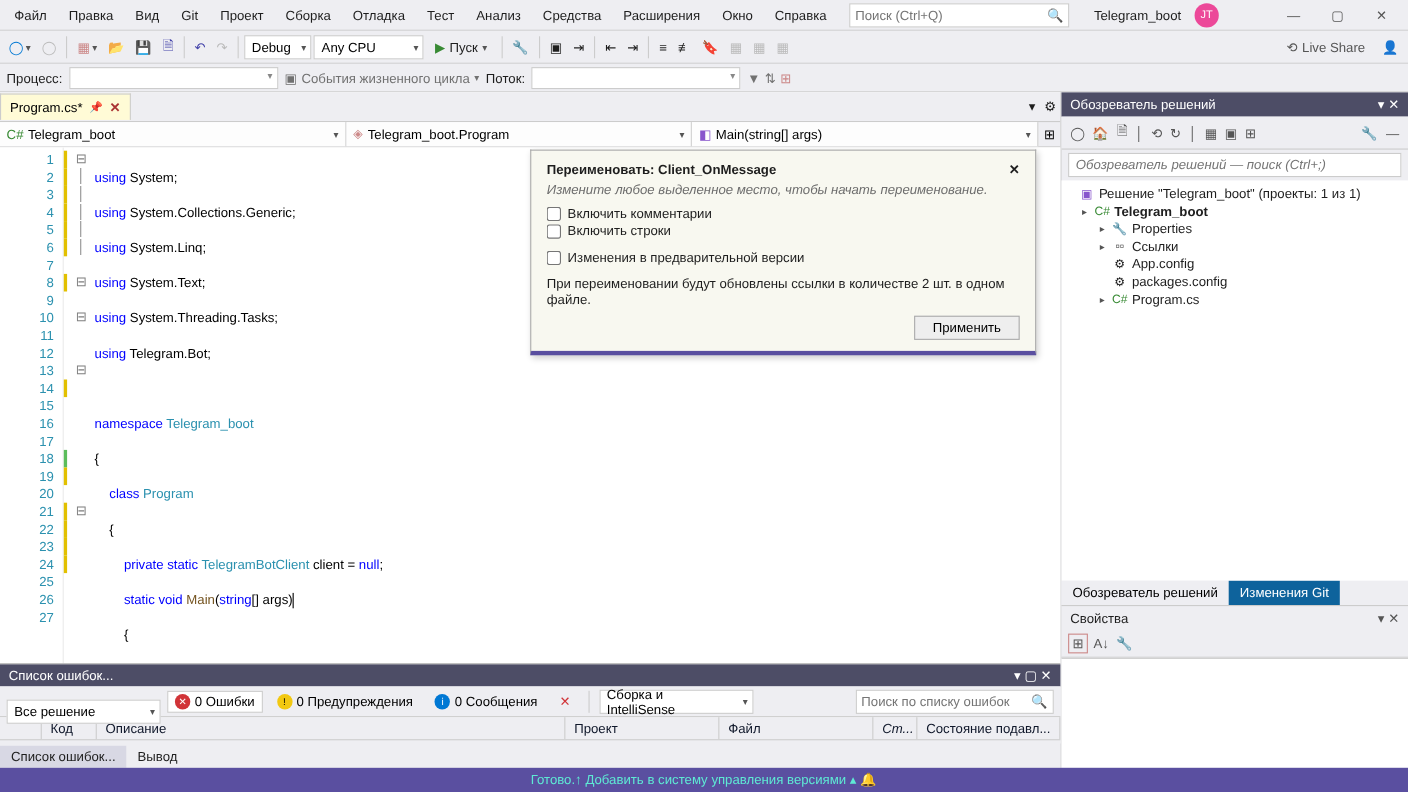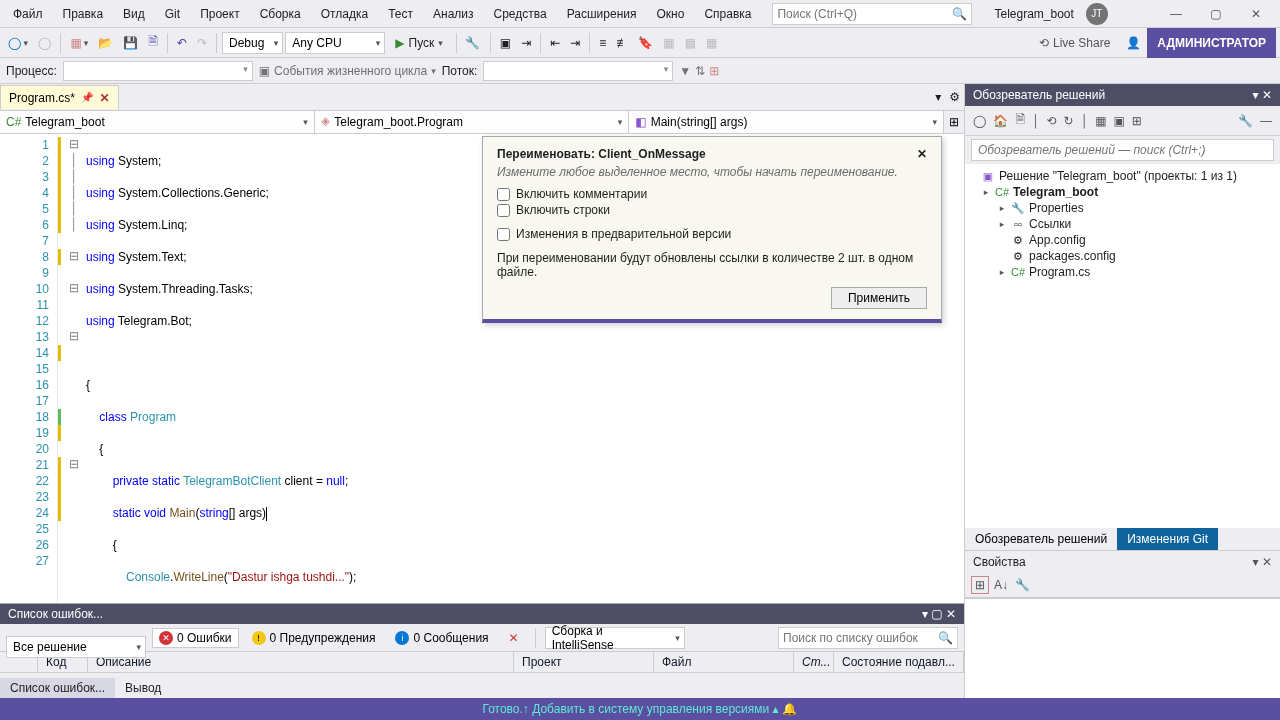--- a/index.html
+++ b/index.html
@@ -3,21 +3,21 @@
 <meta charset="utf-8">
 <style>
 * { margin:0; padding:0; box-sizing:border-box; font-family:'Segoe UI',Tahoma,sans-serif; font-size:12px; }
 body { background:#eeeef2; width:1280px; height:720px; overflow:hidden; position:relative; }
 .menubar { display:flex; align-items:center; height:28px; background:#eeeef2; padding:0 4px; gap:2px; border-bottom:1px solid #ccc;}
 .menubar .mi { padding:3px 9px; color:#1e1e1e; cursor:default; }
 .searchbox { margin-left:10px; display:flex; align-items:center; border:1px solid #ccc; background:#fff; height:22px; width:200px; padding:0 4px; }
 .searchbox input { border:none; outline:none; flex:1; font-size:12px; }
 .searchbox .mag { color:#555; font-size:12px; }
 .proj-name { margin-left:20px; color:#1e1e1e; }
-.avatar { width:22px; height:22px; border-radius:50%; background:#737373; color:#fff; display:flex; align-items:center; justify-content:center; font-size:10px; margin-left:10px;}
+.avatar { width:22px; height:22px; border-radius:50%; background:#ec4899; color:#fff; display:flex; align-items:center; justify-content:center; font-size:10px; margin-left:10px;}
 .winbtns { margin-left:auto; display:flex; }
 .winbtn { width:40px; height:22px; display:flex; align-items:center; justify-content:center; color:#555; }
 .toolbar { display:flex; align-items:center; height:30px; background:#eeeef2; padding:0 4px; gap:2px; border-bottom:1px solid #ccc;}
 .tbtn { padding:2px 4px; color:#1e1e1e; display:flex; align-items:center; height:24px; }
 .tbtn.dd::after { content:"▾"; font-size:9px; margin-left:2px; color:#555; }
 .tsep { width:1px; height:20px; background:#ccc; margin:0 3px; }
 .combo { border:1px solid #ccc; background:#fff; height:22px; padding:0 18px 0 6px; display:flex; align-items:center; position:relative; }
 .combo::after { content:"▾"; position:absolute; right:4px; font-size:9px; color:#555; }
 .playbtn { display:flex; align-items:center; padding:2px 8px; color:#1e1e1e; }
 .playbtn .tri { color:#388a34; margin-right:4px; font-size:12px;}
@@ -156,21 +156,20 @@
   <span class="tbtn">🔖</span>
   <span class="tbtn" style="color:#bbb;">▦</span>
   <span class="tbtn" style="color:#bbb;">▦</span>
   <span class="tbtn" style="color:#bbb;">▦</span>
   <div style="flex:1"></div>
   <div class="liveshare">
       <span>⟲</span>
       <span>Live Share</span>
     </div>
   <span class="tbtn">👤</span>
-  <div class="admin-tag">АДМИНИСТРАТОР</div>
 </div>
 
 <div class="row2">
   <span class="lbl">Процесс:</span>
   <div class="combo2"></div>
   <span class="ghost">
       <span>▣</span>
       <span>События жизненного цикла</span>
       <span style="font-size:9px;">▾</span>
     </span>
@@ -299,20 +298,21 @@
           <div></div>
       </div>
       <div class="code">
 <div><span class="kw">using</span> System;</div>
 <div><span class="kw">using</span> System.Collections.Generic;</div>
 <div><span class="kw">using</span> System.Linq;</div>
 <div><span class="kw">using</span> System.Text;</div>
 <div><span class="kw">using</span> System.Threading.Tasks;</div>
 <div><span class="kw">using</span> Telegram.Bot;</div>
 <div></div>
+<div><span class="kw">namespace</span> <span class="cls">Telegram_boot</span></div>
 <div>{</div>
 <div>    <span class="kw">class</span> <span class="cls">Program</span></div>
 <div>    {</div>
 <div>        <span class="kw">private static</span> <span class="cls">TelegramBotClient</span> client = <span class="kw">null</span>;</div>
 <div>        <span class="kw">static void</span> <span class="mth">Main</span>(<span class="kw">string</span>[] args)<span class="caret"></span></div>
 <div>        {</div>
 <div>            <span class="cls">Console</span>.<span class="mth">WriteLine</span>(<span class="str">"Dastur ishga tushdi..."</span>);</div>
 <div></div>
 <div>            client = <span class="kw">new</span> <span class="cls">TelegramBotClient</span>(<span class="str">"Bu yerga Telegram bot APIsi yoziladi..."</span>);</div>
 

